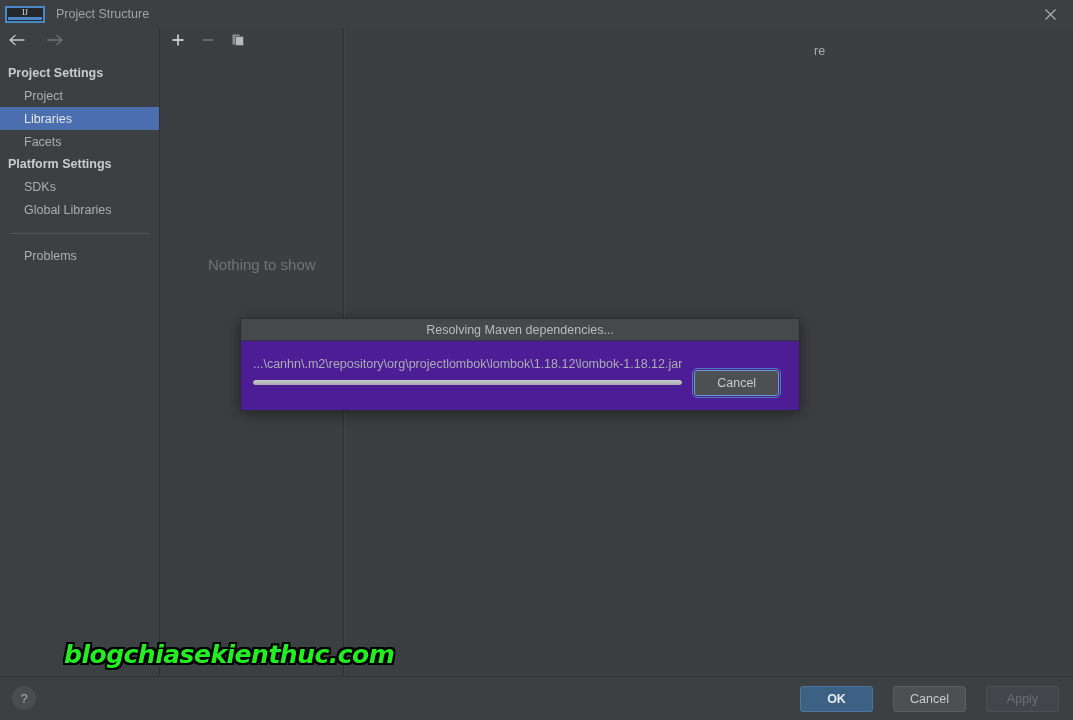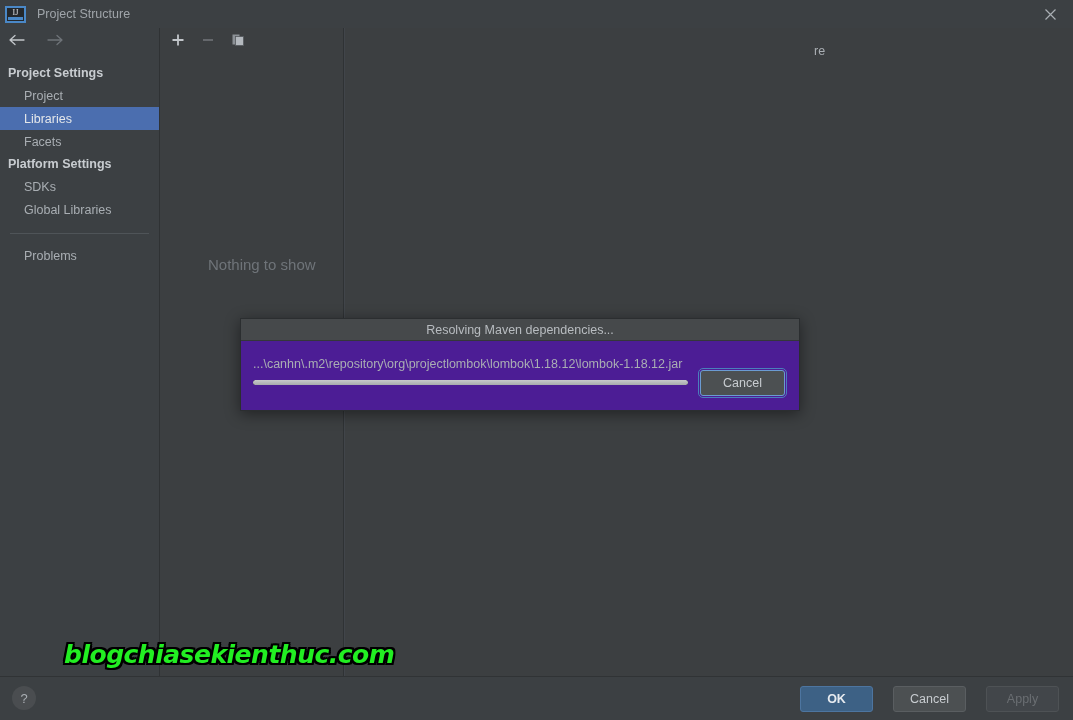--- a/index.html
+++ b/index.html
@@ -15,21 +15,21 @@
     background: #41454a;
   }
 
   
   .titlebar {
     position: absolute; left: 0; top: 0; width: 1073px; height: 28px;
     background: #3c4043;
     display: flex; align-items: center;
   }
   .ij-logo {
-    width: 21px; height: 17px; margin-left: 5px;
+    width: 40px; height: 17px; margin-left: 5px;
     border: 2px solid #4a88c7;
     background: #25282b;
     position: relative;
     display: flex; align-items: center; justify-content: center;
   }
   .ij-logo .ij-txt {
     font-size: 8px; color: #dfe1e5; letter-spacing: 0px;
     font-family: "Liberation Serif", serif;
     line-height: 8px; margin-bottom: 3px;
   }
@@ -103,21 +103,21 @@
     box-shadow: 0 3px 14px rgba(0,0,0,0.45);
   }
   .dlg-header {
     height: 22px; background: #46494b;
     display: flex; align-items: center; justify-content: center;
     border-bottom: 1px solid #343739;
   }
   .dlg-title { font-size: 12.5px; color: #b8bcc0; }
   .dlg-body {
     position: relative; height: 70px; display: flex;
-    align-items: flex-start; padding: 16px 14px 0 12px; gap: 12px;
+    align-items: flex-start; padding: 16px 20px 0 12px; gap: 12px;
   }
   .dlg-left { flex: 1; }
   .dlg-path {
     font-size: 12.5px; color: #a9aeb3; white-space: nowrap;
     overflow: hidden; margin-bottom: 9px;
   }
   .progress-track {
     height: 5px; border-radius: 3px; background: #4a4e51; width: 100%;
     overflow: hidden;
   }

